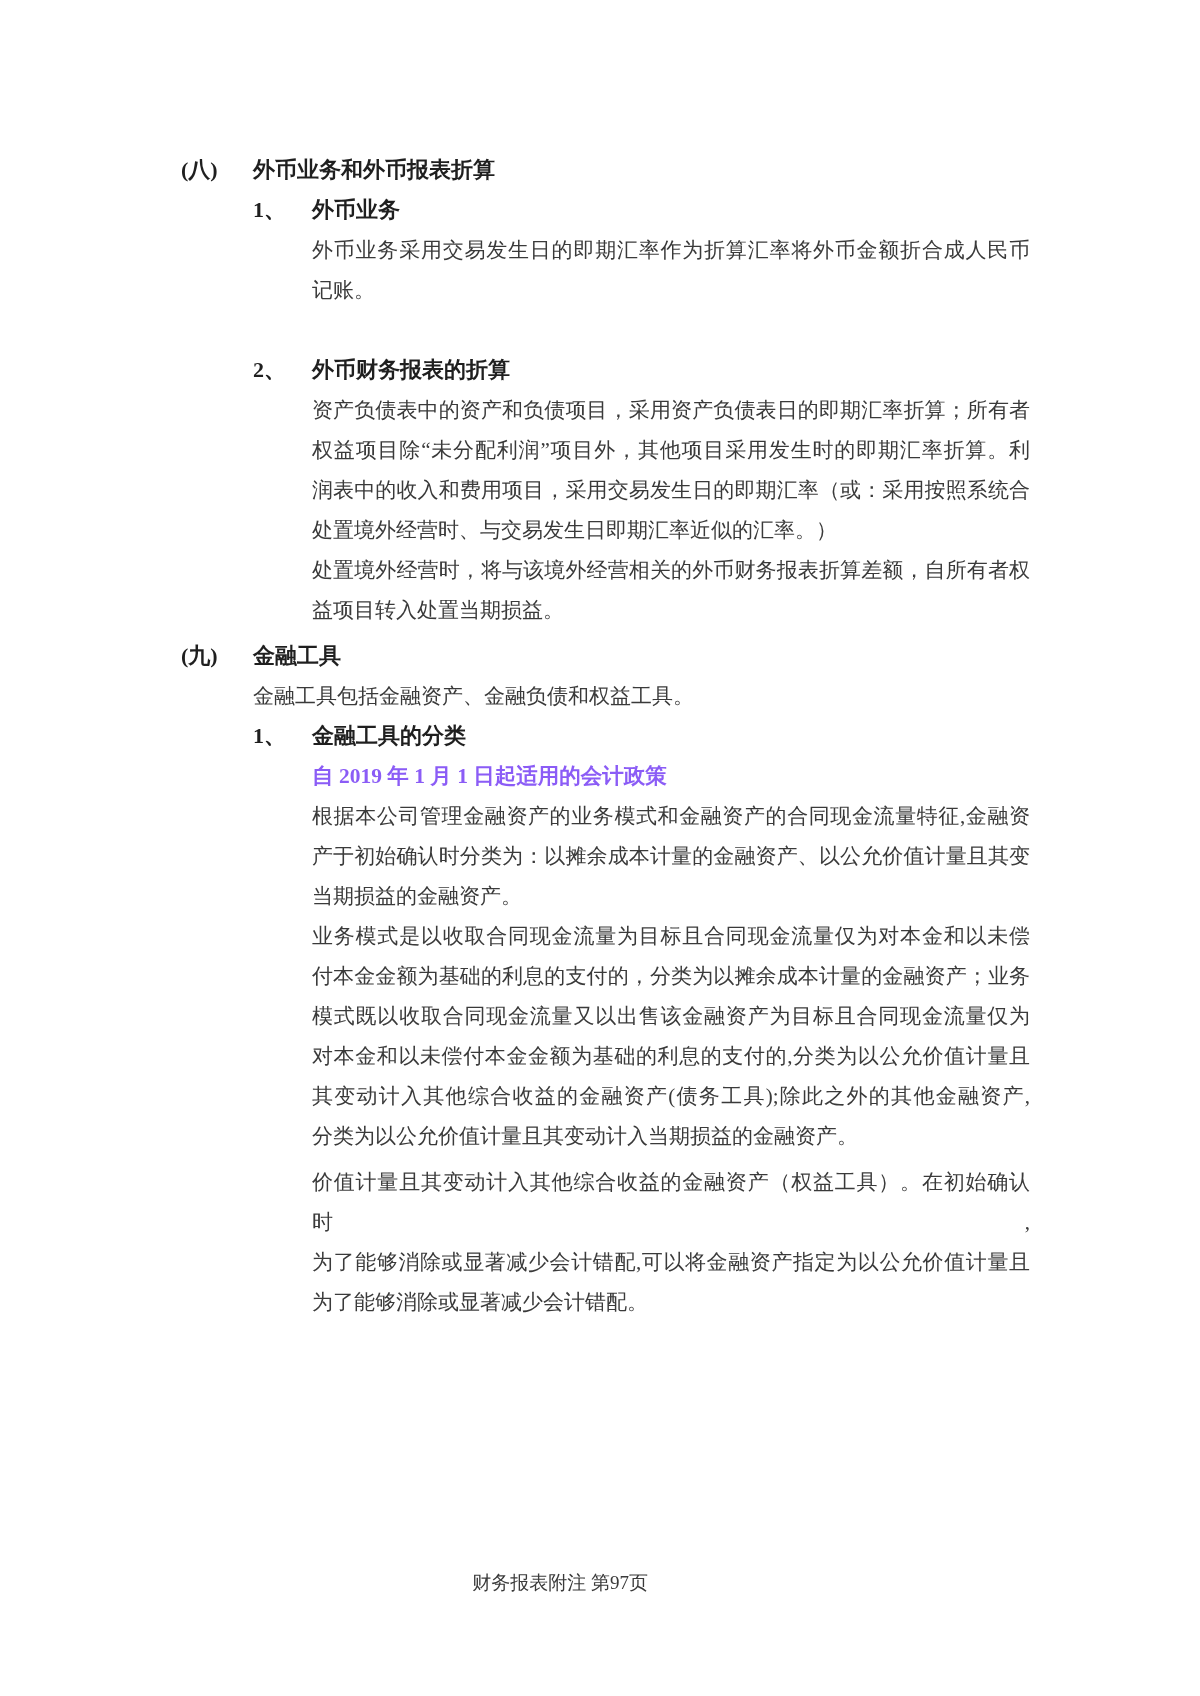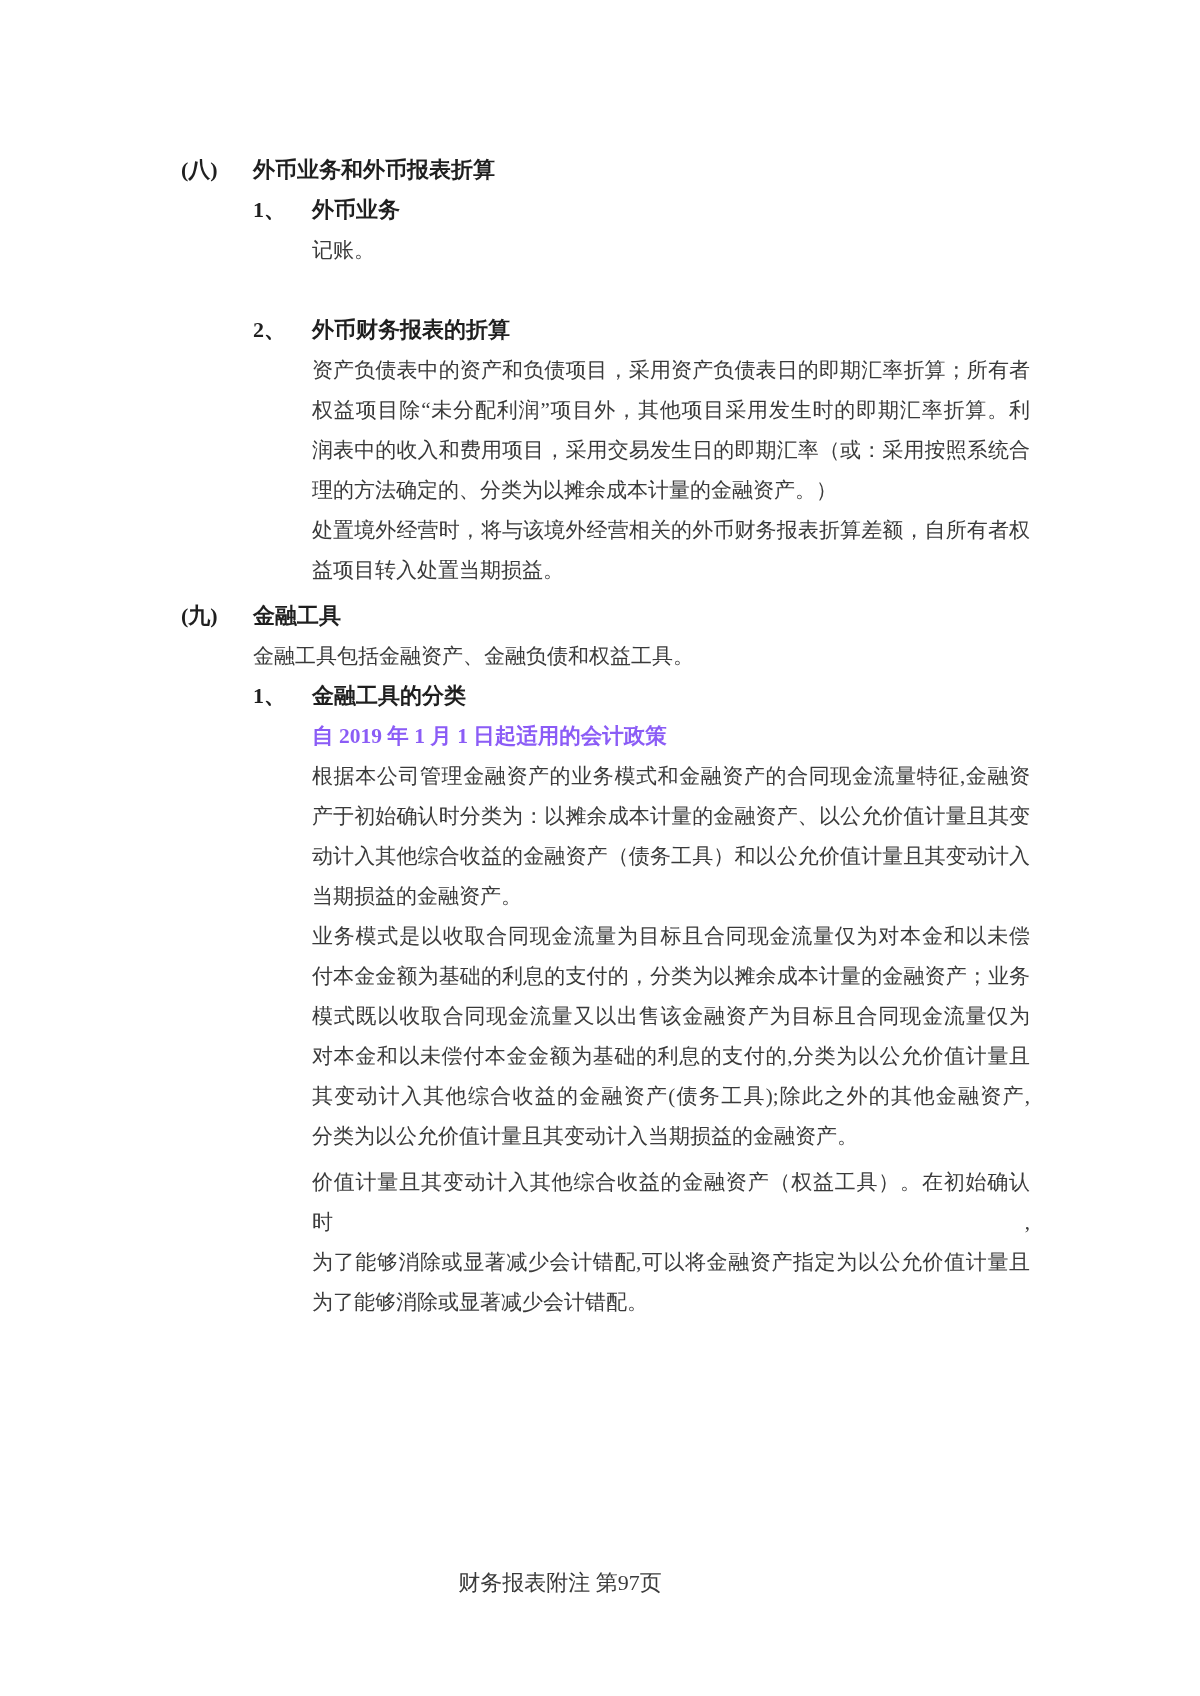--- a/index.html
+++ b/index.html
@@ -18,55 +18,56 @@
   .h3row{margin-left:312px;width:718px;font-weight:bold;color:#8b5cf6;font-size:21.5px;line-height:40px;}
   .para{margin-left:312px;width:718px;font-size:21px;line-height:40px;}
   .para-l1{margin-left:253px;width:777px;font-size:21px;line-height:40px;}
   .line{text-align:justify;text-align-last:justify;}
   .para .line:last-child,
   .para-l1 .line:last-child{text-align-last:left;}
   .spacer{height:40px;}
   .mt6{margin-top:6px;}
   .footer{
     position:absolute;top:1563px;left:0;width:1120px;
-    text-align:center;font-size:22px;line-height:40px;color:#3a3a3a;
+    text-align:center;font-size:19px;line-height:40px;color:#3a3a3a;
   }
 </style>
 </head>
 <body>
 
 <div class="page">
   <div class="content">
 
     <div class="h1row">
       <span class="marker">(八)</span>
       <span class="title">外币业务和外币报表折算</span>
     </div>
 
     <div class="h2row">
       <span class="marker">1、</span>
       <span class="title">外币业务</span>
     </div>
 
     <div class="para">
+        <div class="line">外币业务采用交易发生日的即期汇率作为折算汇率将外币金额折合成人民币</div>
         <div class="line">记账。</div>
       </div>
 
     <div class="spacer"></div>
 
     <div class="h2row">
       <span class="marker">2、</span>
       <span class="title">外币财务报表的折算</span>
     </div>
 
     <div class="para">
         <div class="line">资产负债表中的资产和负债项目，采用资产负债表日的即期汇率折算；所有者</div>
         <div class="line">权益项目除“未分配利润”项目外，其他项目采用发生时的即期汇率折算。利</div>
         <div class="line">润表中的收入和费用项目，采用交易发生日的即期汇率（或：采用按照系统合</div>
-        <div class="line">理的方法确定的、分类为以摊余成本计量的金融资产。）</div>
+        <div class="line">处置境外经营时、与交易发生日即期汇率近似的汇率。）</div>
       </div>
     <div class="para">
         <div class="line">处置境外经营时，将与该境外经营相关的外币财务报表折算差额，自所有者权</div>
         <div class="line">益项目转入处置当期损益。</div>
       </div>
 
     <div class="h1row mt6">
       <span class="marker">(九)</span>
       <span class="title">金融工具</span>
     </div>
@@ -78,21 +79,20 @@
     <div class="h2row">
       <span class="marker">1、</span>
       <span class="title">金融工具的分类</span>
     </div>
 
     <div class="h3row">自 2019 年 1 月 1 日起适用的会计政策</div>
 
     <div class="para">
         <div class="line">根据本公司管理金融资产的业务模式和金融资产的合同现金流量特征,金融资</div>
         <div class="line">产于初始确认时分类为：以摊余成本计量的金融资产、以公允价值计量且其变</div>
-        <div class="line">动计入其他综合收益的金融资产（债务工具）和以公允价值计量且其变动计入</div>
         <div class="line">当期损益的金融资产。</div>
       </div>
     <div class="para">
         <div class="line">业务模式是以收取合同现金流量为目标且合同现金流量仅为对本金和以未偿</div>
         <div class="line">付本金金额为基础的利息的支付的，分类为以摊余成本计量的金融资产；业务</div>
         <div class="line">模式既以收取合同现金流量又以出售该金融资产为目标且合同现金流量仅为</div>
         <div class="line">对本金和以未偿付本金金额为基础的利息的支付的,分类为以公允价值计量且</div>
         <div class="line">其变动计入其他综合收益的金融资产(债务工具);除此之外的其他金融资产,</div>
         <div class="line">分类为以公允价值计量且其变动计入当期损益的金融资产。</div>
       </div>

